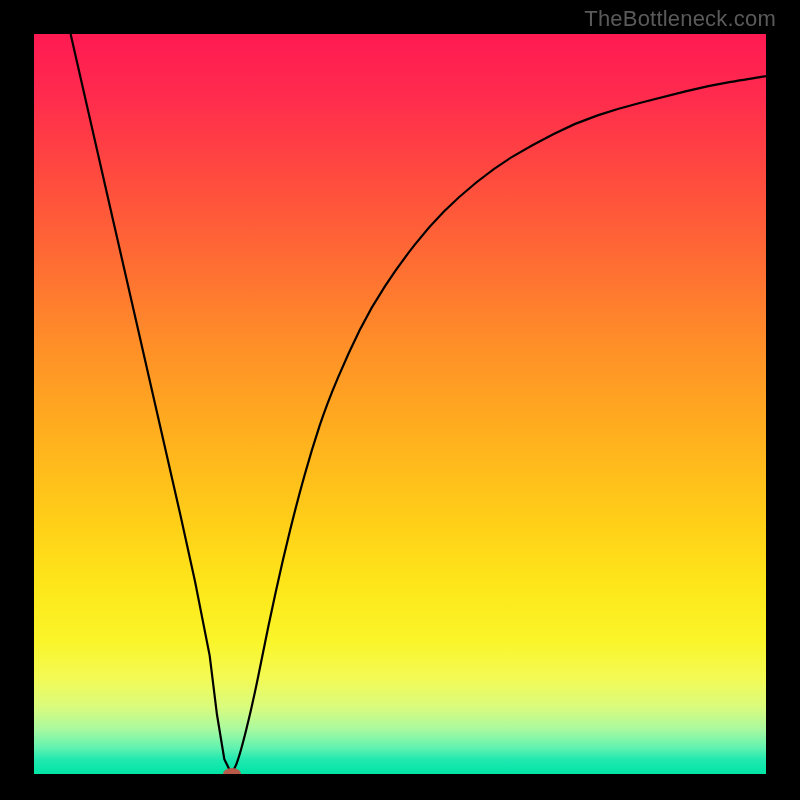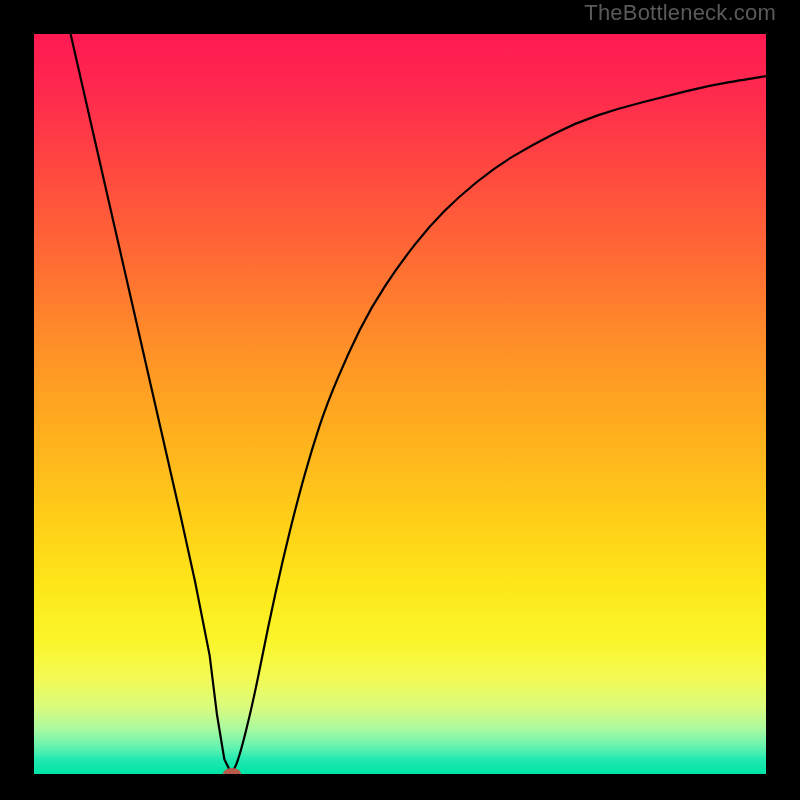--- a/index.html
+++ b/index.html
@@ -5,21 +5,21 @@
   * { margin: 0; padding: 0; box-sizing: border-box; }
   html, body { width: 800px; height: 800px; overflow: hidden; }
   .frame {
     width: 800px;
     height: 800px;
     background: #000;
     position: relative;
   }
   .watermark {
     position: absolute;
-    top: 0;
+    top: 6px;
     right: 24px;
     font-family: Arial, Helvetica, sans-serif;
     font-size: 22px;
     color: #5a5a5a;
     letter-spacing: 0.2px;
     font-weight: 400;
   }
   .plot {
     position: absolute;
     left: 34px;

